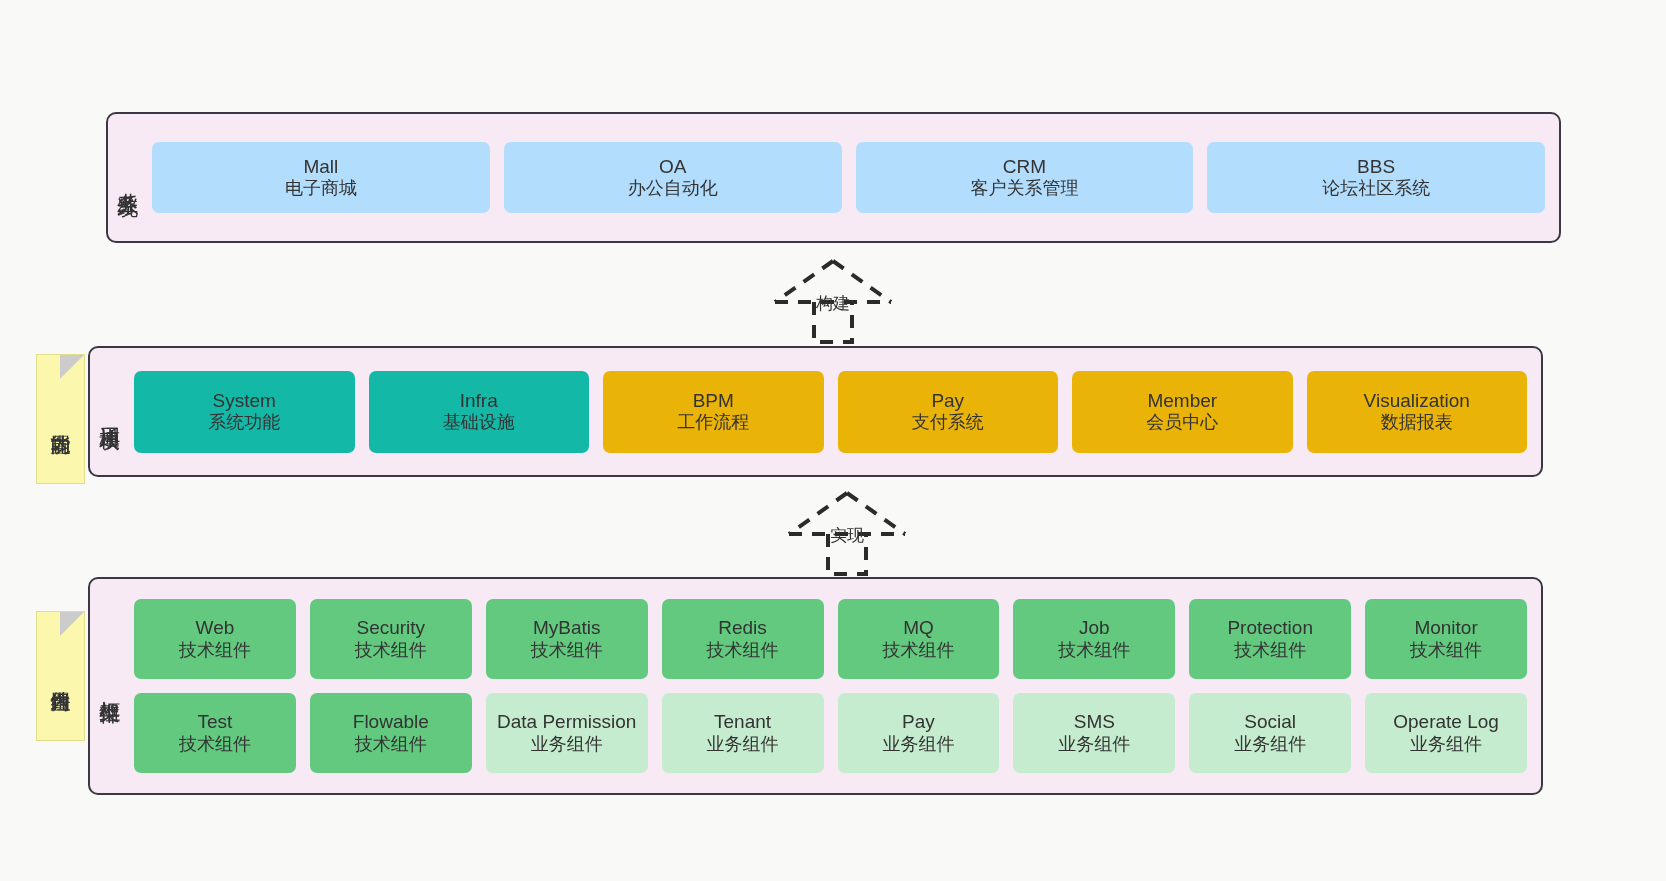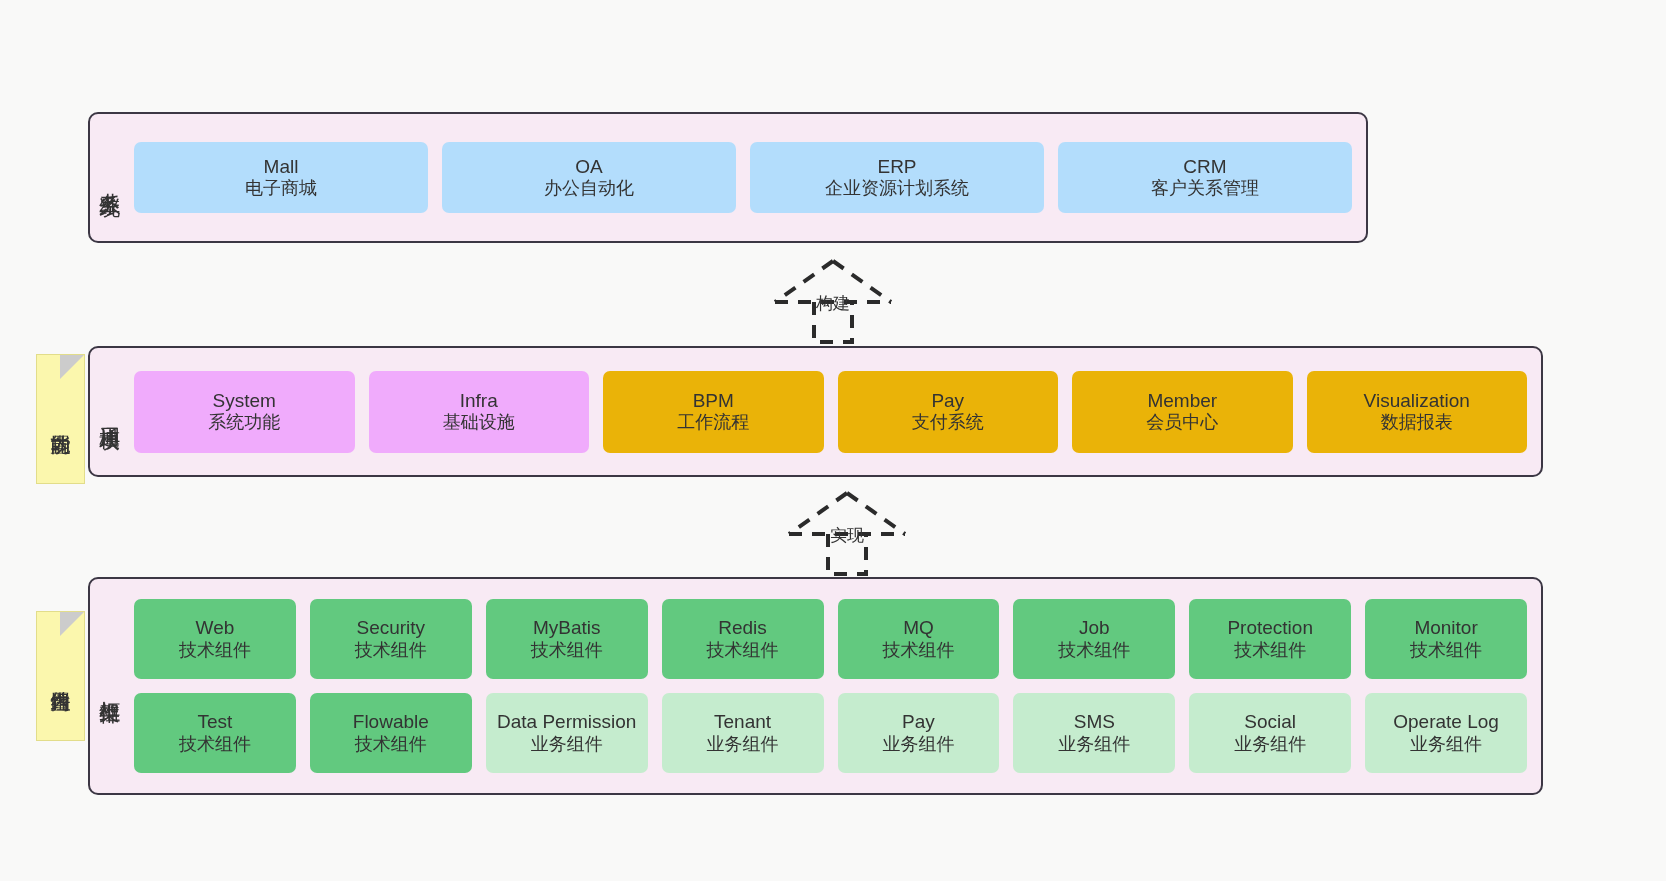--- a/index.html
+++ b/index.html
@@ -64,27 +64,27 @@
     text-align:center;
     box-sizing:border-box;
     padding:6px 4px;
     line-height:1.22;
   }
   .cell .en{font-size:19px;color:#333333;}
   .cell .cn{font-size:18px;color:#333333;}
 
   
   .c-blue       {background:#b3ddfc;}
-  .c-red        {background:#f0abfc;align-items:center;}
+  .c-red        {background:#14b8a6;align-items:center;}
   .c-pink       {background:#eab308;}
   .c-green      {background:#62c97f;}
   .c-lightgreen {background:#c5ecce;}
 
   
-  #layer-business{ left:88px;  top:112px; width:1280px; height:131px; }
+  #layer-business{ left:106px;  top:112px; width:1455px; height:131px; }
   #layer-common  { left:88px;  top:346px; width:1455px; height:131px; }
   #layer-framework{left:88px;  top:577px; width:1455px; height:218px; }
 
   #layer-business .cell{height:71px;}
   #layer-common   .cell{height:82px;}
   #layer-framework .cell{height:80px;}
 
   
   .note{
     position:absolute;
@@ -143,26 +143,26 @@
       <div class="row">
         <div class="cell c-blue">
           <span class="en">Mall</span>
           <span class="cn">电子商城</span>
         </div>
         <div class="cell c-blue">
           <span class="en">OA</span>
           <span class="cn">办公自动化</span>
         </div>
         <div class="cell c-blue">
-          <span class="en">ERP</span>
-          <span class="cn">企业资源计划系统</span>
-        </div>
-        <div class="cell c-blue">
           <span class="en">CRM</span>
           <span class="cn">客户关系管理</span>
+        </div>
+        <div class="cell c-blue">
+          <span class="en">BBS</span>
+          <span class="cn">论坛社区系统</span>
         </div>
       </div>
     </div>
   </div>
 
   <div class="arrow" id="arrow-build">
     <svg width="150" height="86" viewBox="0 0 150 86" aria-hidden="true">
       <path d="M75 3 L133 44" stroke="#2b2b2b" stroke-width="4" fill="none" stroke-dasharray="13 10" stroke-linecap="butt"></path>
       <path d="M75 3 L17 44" stroke="#2b2b2b" stroke-width="4" fill="none" stroke-dasharray="13 10" stroke-linecap="butt"></path>
       <path d="M17 44 L133 44" stroke="#2b2b2b" stroke-width="4" fill="none" stroke-dasharray="13 10" stroke-linecap="butt"></path>

